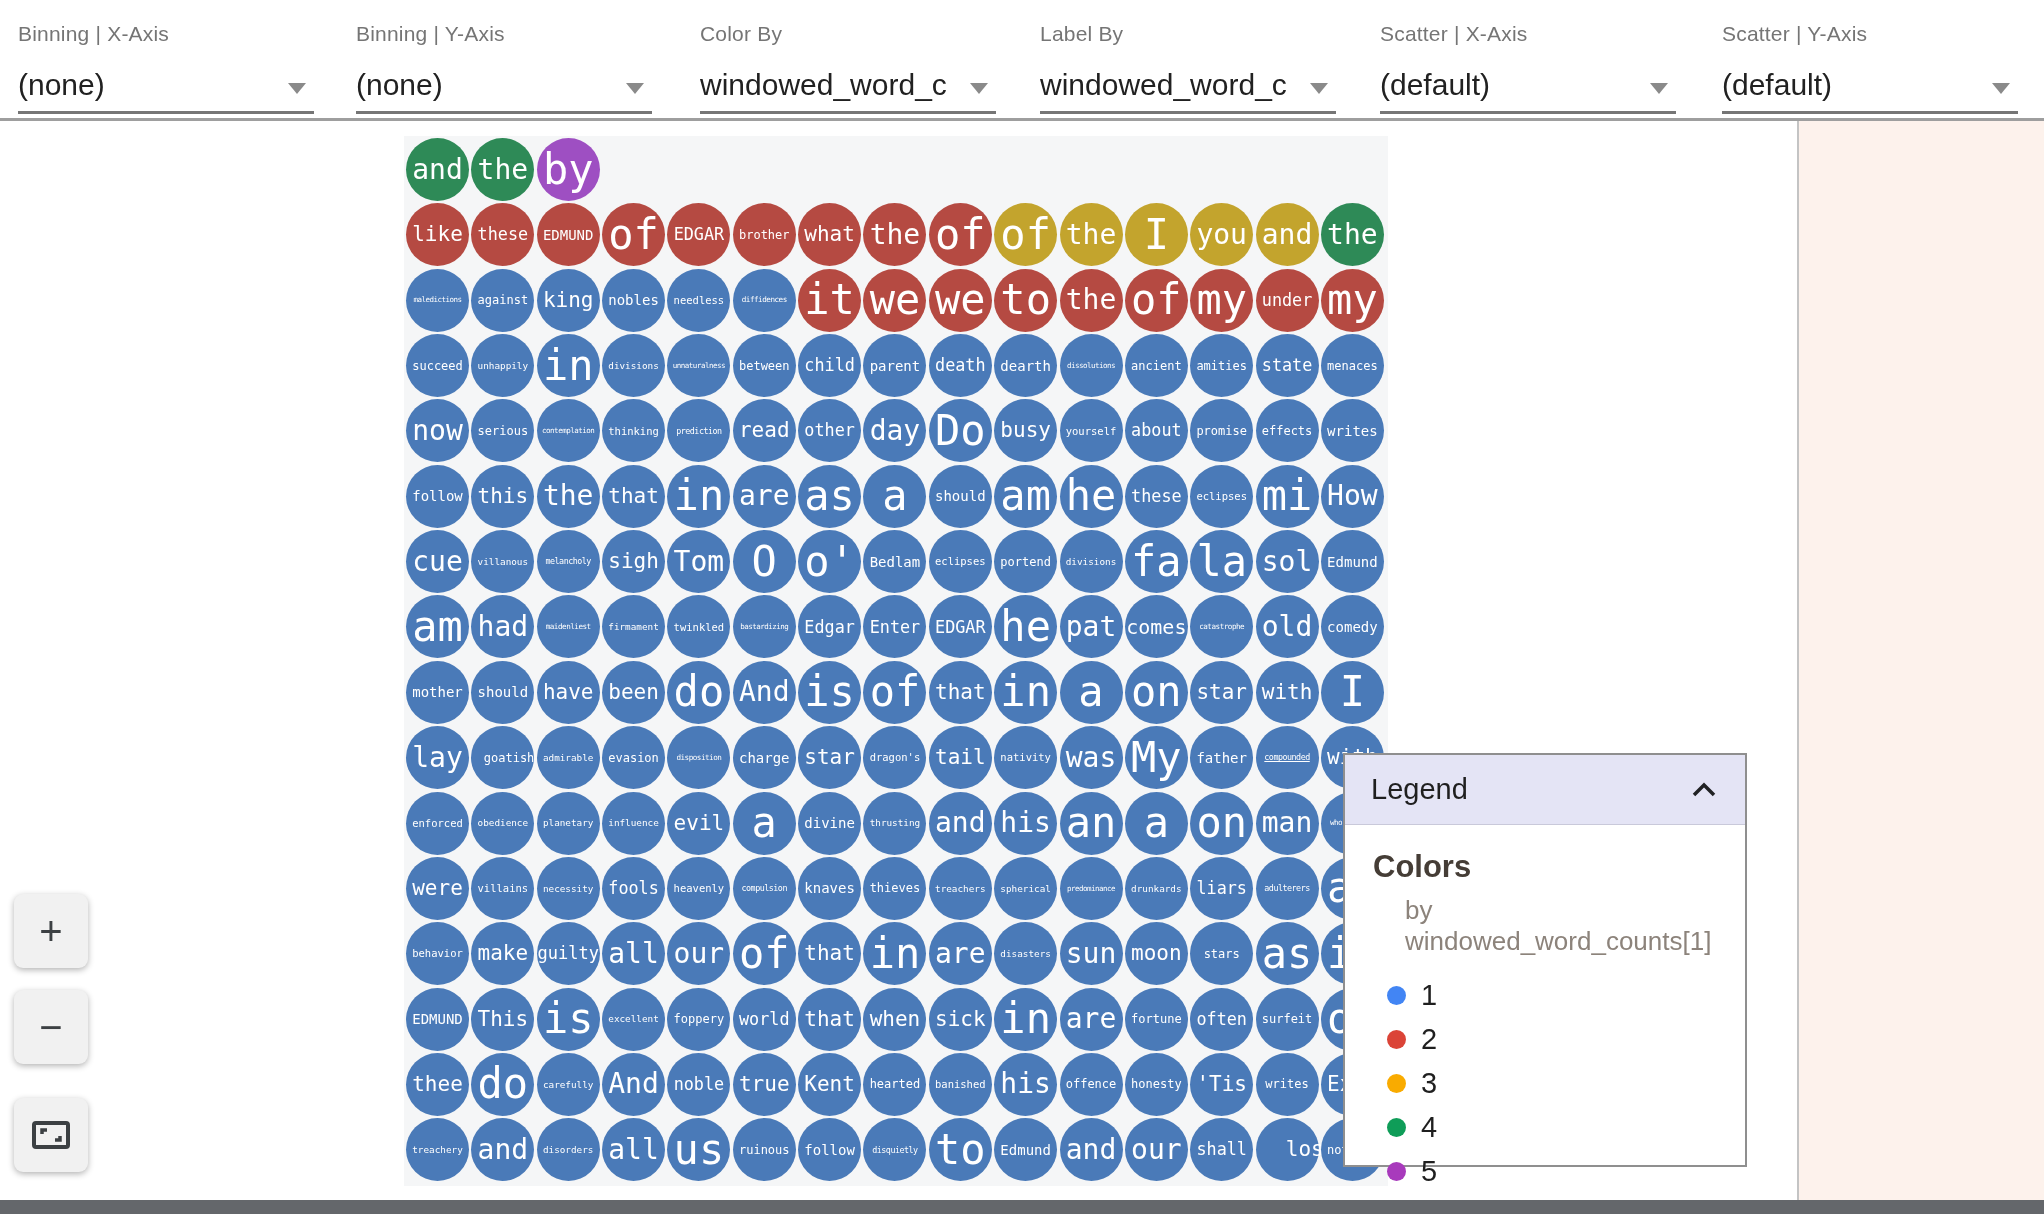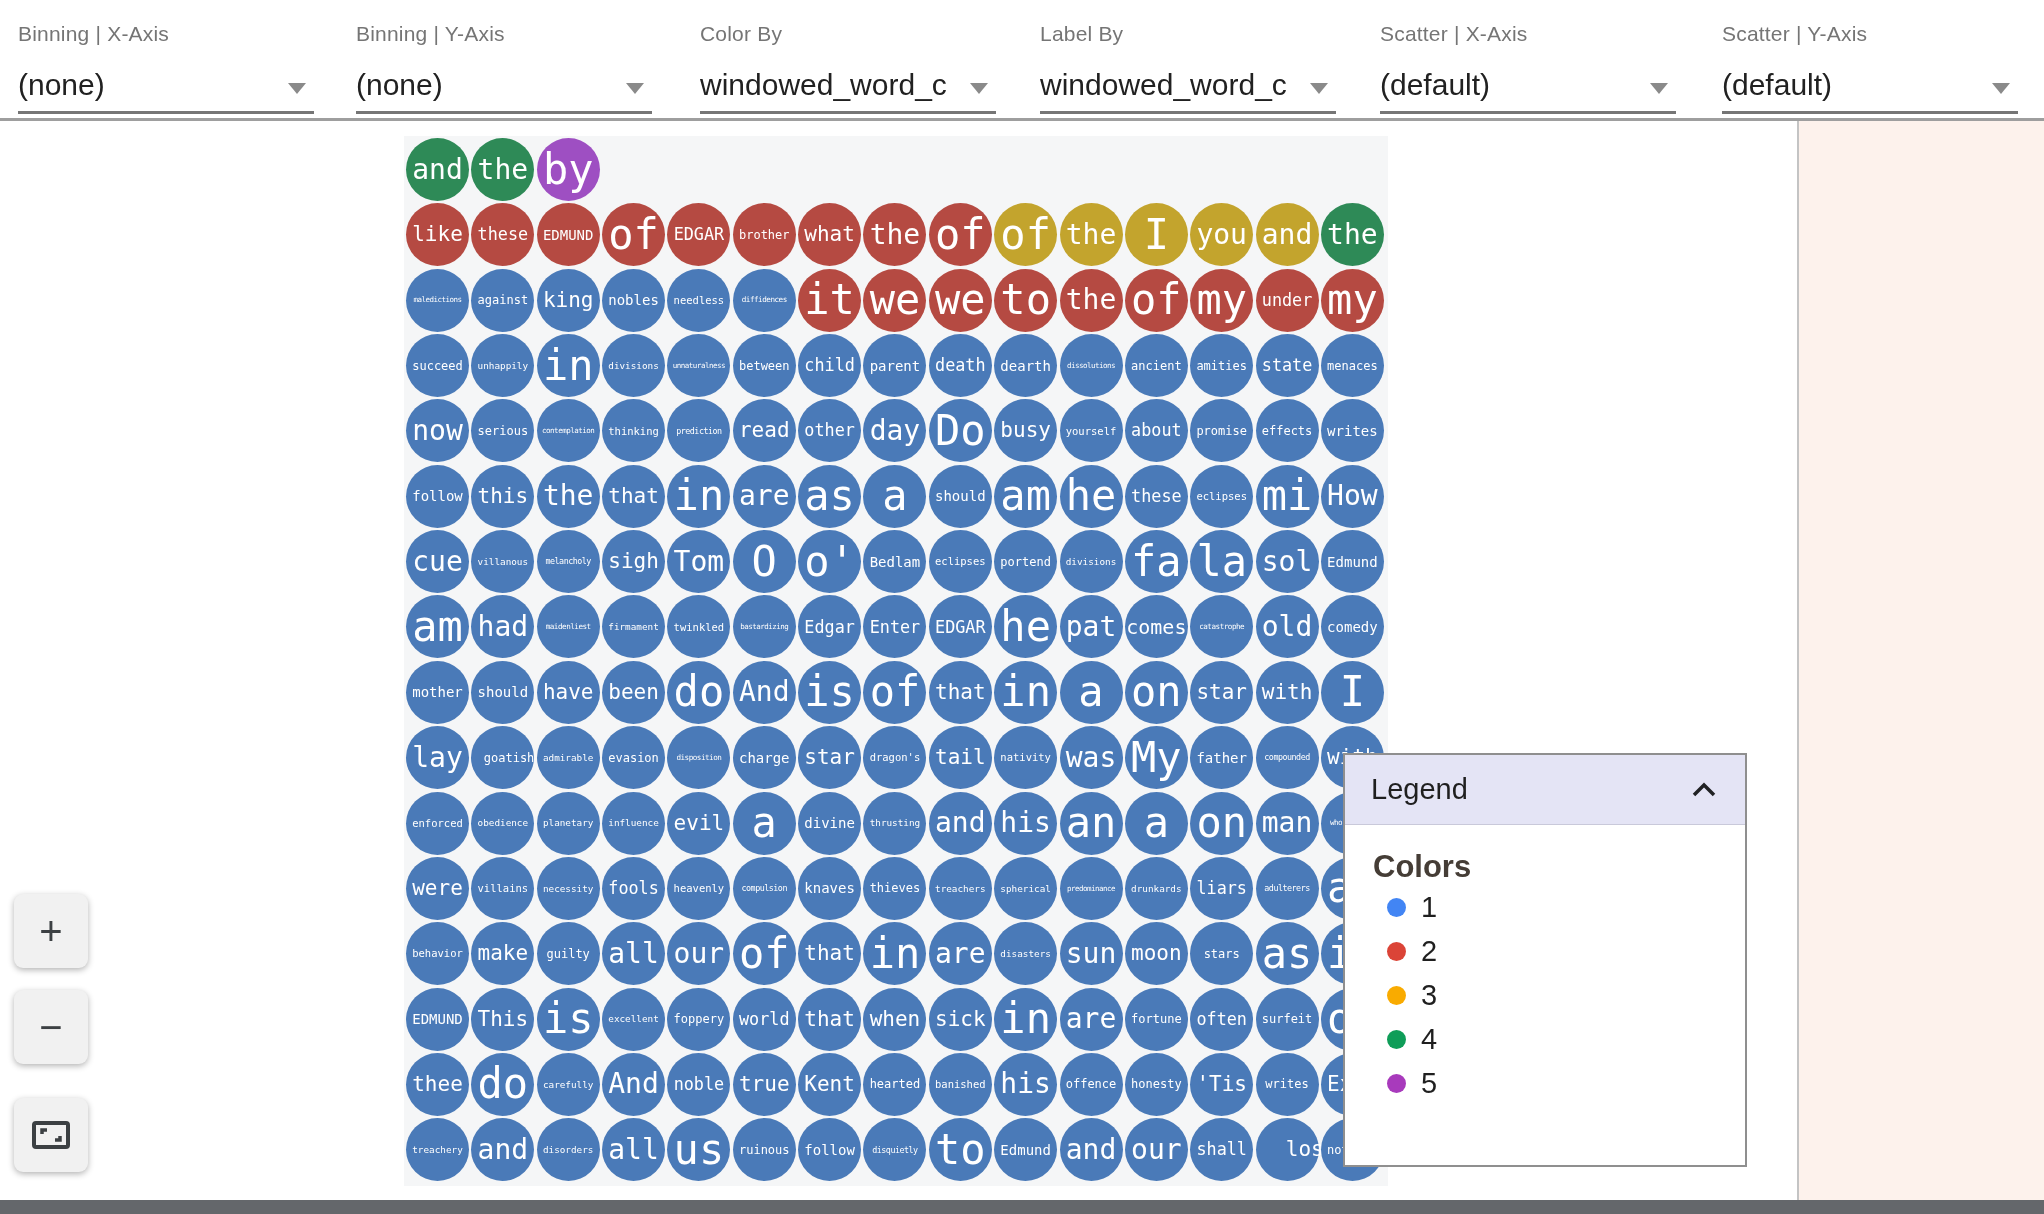--- a/index.html
+++ b/index.html
@@ -496,21 +496,21 @@
       <div class="bubble" style="left: 655.5px; top: 590.15px; background: rgb(74, 122, 184);">
         <span style="font-size: 28px;">was</span>
       </div>
       <div class="bubble" style="left: 720.85px; top: 590.15px; background: rgb(74, 122, 184);">
         <span style="font-size: 42px;">My</span>
       </div>
       <div class="bubble" style="left: 786.2px; top: 590.15px; background: rgb(74, 122, 184);">
         <span style="font-size: 14px;">father</span>
       </div>
       <div class="bubble" style="left: 851.55px; top: 590.15px; background: rgb(74, 122, 184);">
-        <span style="font-size: 8.4px; letter-spacing: -0.5px;">compounded</span>
+        <span style="font-size: 8.4px; letter-spacing: -0.5px; text-decoration: underline;">compounded</span>
       </div>
       <div class="bubble" style="left: 916.9px; top: 590.15px; background: rgb(74, 122, 184);">
         <span style="font-size: 21px;">with</span>
       </div>
       <div class="bubble" style="left: 2px; top: 655.5px; background: rgb(74, 122, 184);">
         <span style="font-size: 10.5px;">enforced</span>
       </div>
       <div class="bubble" style="left: 67.35px; top: 655.5px; background: rgb(74, 122, 184);">
         <span style="font-size: 9.33333px;">obedience</span>
       </div>
@@ -598,21 +598,21 @@
       <div class="bubble" style="left: 916.9px; top: 720.85px; background: rgb(74, 122, 184);">
         <span style="font-size: 42px;">an</span>
       </div>
       <div class="bubble" style="left: 2px; top: 786.2px; background: rgb(74, 122, 184);">
         <span style="font-size: 10.5px;">behavior</span>
       </div>
       <div class="bubble" style="left: 67.35px; top: 786.2px; background: rgb(74, 122, 184);">
         <span style="font-size: 21px;">make</span>
       </div>
       <div class="bubble" style="left: 132.7px; top: 786.2px; background: rgb(74, 122, 184);">
-        <span style="font-size: 12px;">guilty</span>
+        <span style="font-size: 17px;">guilty</span>
       </div>
       <div class="bubble" style="left: 198.05px; top: 786.2px; background: rgb(74, 122, 184);">
         <span style="font-size: 28px;">all</span>
       </div>
       <div class="bubble" style="left: 263.4px; top: 786.2px; background: rgb(74, 122, 184);">
         <span style="font-size: 28px;">our</span>
       </div>
       <div class="bubble" style="left: 328.75px; top: 786.2px; background: rgb(74, 122, 184);">
         <span style="font-size: 42px;">of</span>
       </div>
@@ -799,20 +799,21 @@
 
   <div id="legend">
     <div id="legend-header" style="background: rgb(228, 228, 245);">
       <span class="t">Legend</span>
       <svg width="30" height="20" viewBox="0 0 30 20">
         <polyline points="5,15 15,5 25,15" fill="none" stroke="#202124" stroke-width="3.5"></polyline>
       </svg>
     </div>
     <div id="legend-body">
       <div id="legend-colors-title">Colors</div>
+      <div id="legend-subtitle">by windowed_word_counts[1]</div>
       <div id="legend-entries">
           <div class="lrow">
             <span class="dot" style="background: rgb(66, 133, 244);"></span>
             <span class="num">1</span>
           </div>
           <div class="lrow">
             <span class="dot" style="background: rgb(219, 68, 55);"></span>
             <span class="num">2</span>
           </div>
           <div class="lrow">

